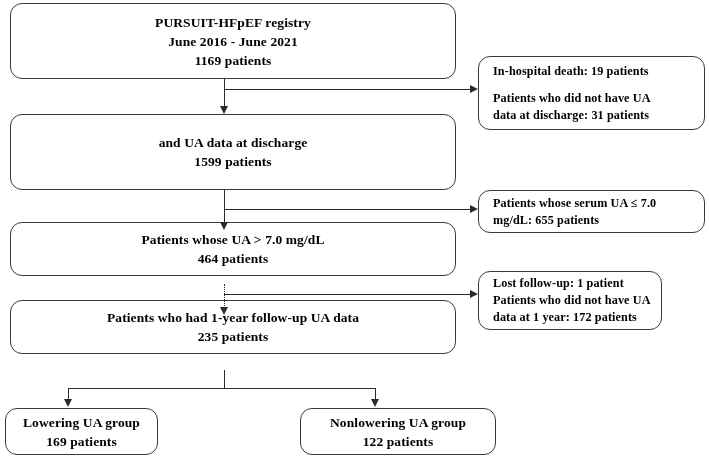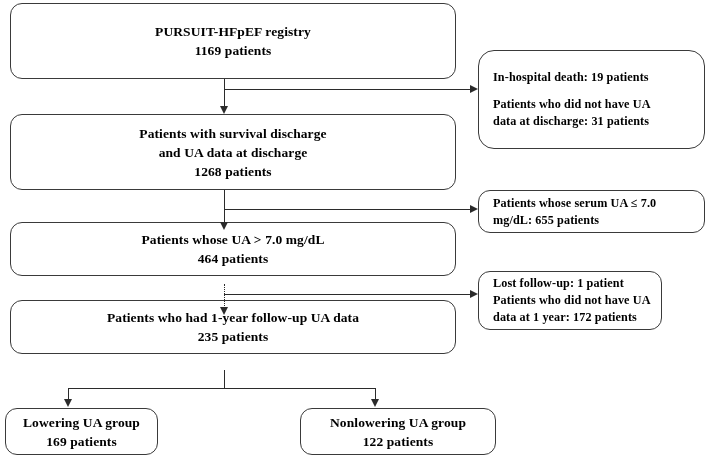--- a/index.html
+++ b/index.html
@@ -82,40 +82,40 @@
     border-left: 8px solid #2b2b2b;
   }
 </style>
 </head>
 <body>
 
 <div id="canvas">
 
   <div class="node main-node" style="left:10px; top:3px; width:446px; height:76px;">
     <span class="line">PURSUIT-HFpEF registry</span>
+    <span class="line">June 2016 - June 2021</span>
     <span class="line">1169 patients</span>
   </div>
 
   <div class="node main-node" style="left:10px; top:114px; width:446px; height:76px;">
-    <span class="line">Patients with survival discharge</span>
     <span class="line">and UA data at discharge</span>
-    <span class="line">1268 patients</span>
+    <span class="line">1599 patients</span>
   </div>
 
   <div class="node main-node" style="left:10px; top:222px; width:446px; height:54px;">
     <span class="line">Patients whose UA &gt; 7.0 mg/dL</span>
     <span class="line">464 patients</span>
   </div>
 
   <div class="node main-node" style="left:10px; top:300px; width:446px; height:54px;">
     <span class="line">Patients who had 1-year follow-up UA data</span>
     <span class="line">235 patients</span>
   </div>
 
-  <div class="node side-node" style="left:478px; top:50px; width:227px; height:99px;border-radius:16px;">
+  <div class="node side-node" style="left:478px; top:56px; width:227px; height:74px;">
     <span class="line">In-hospital death: 19 patients</span>
     <span class="gap"></span>
     <span class="line">Patients who did not have UA</span>
     <span class="line">data at discharge: 31 patients</span>
   </div>
 
   <div class="node side-node" style="left:478px; top:190px; width:227px; height:43px;">
     <span class="line">Patients whose serum UA ≤ 7.0</span>
     <span class="line">mg/dL: 655 patients</span>
   </div>

